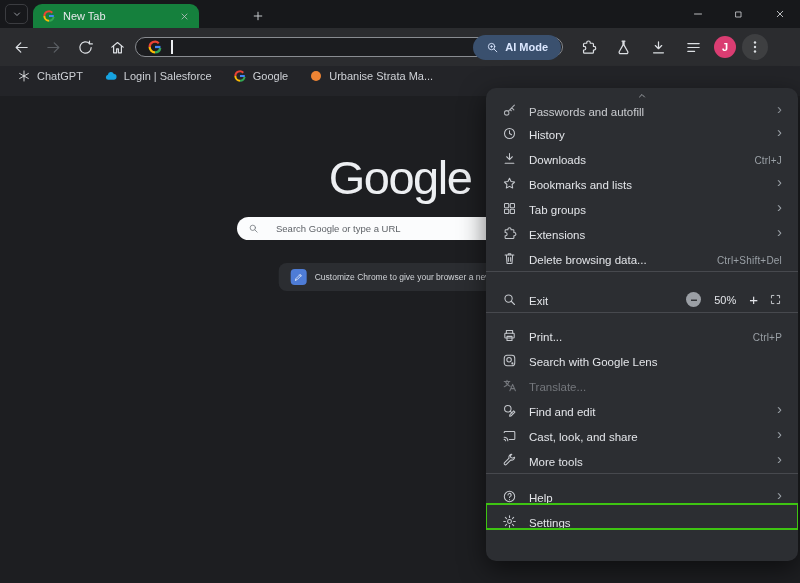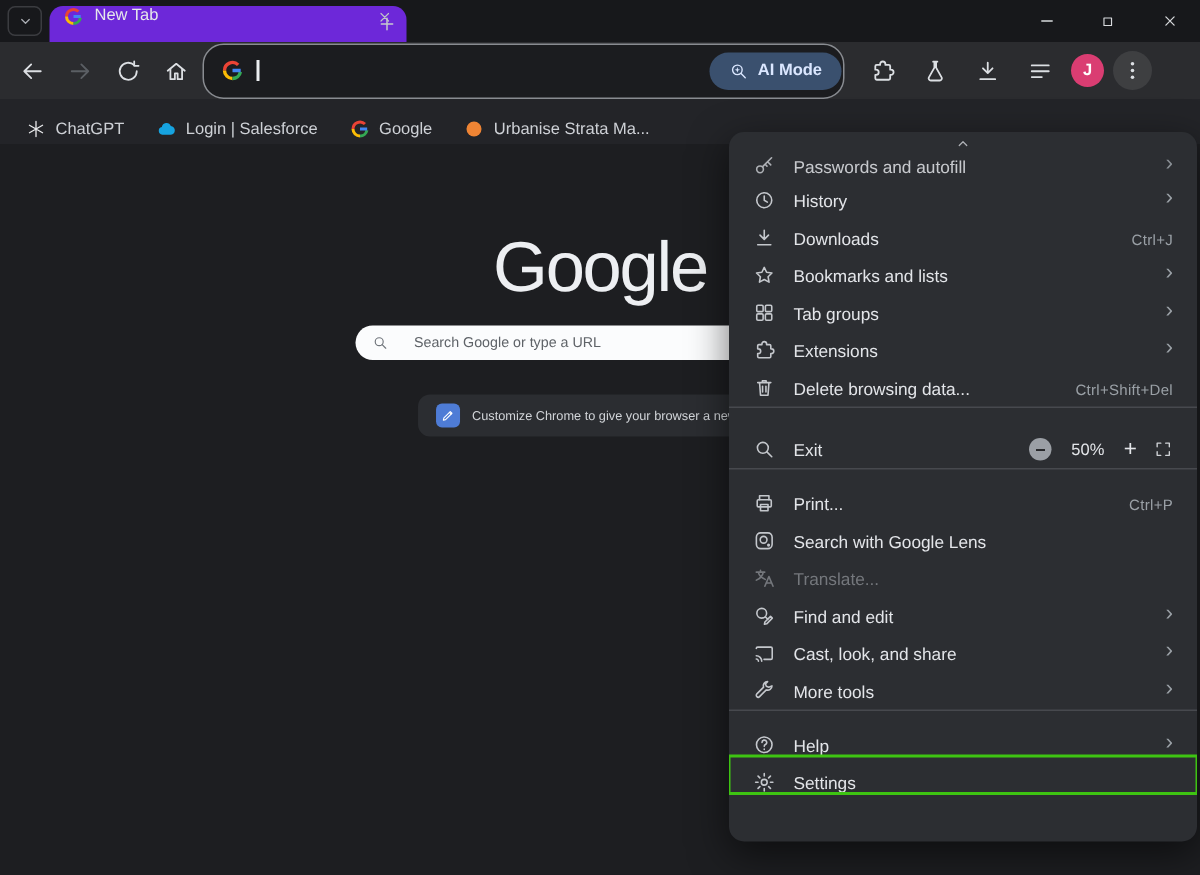--- a/index.html
+++ b/index.html
@@ -11,50 +11,50 @@
   .icw{display:inline-flex;flex:none}
   .icw svg{width:100%;height:100%;display:block}
   .i11{width:11px;height:11px}.i12{width:12px;height:12px}.i13{width:13px;height:13px}
   .i14{width:14px;height:14px}.i15{width:15px;height:15px}.i16{width:16px;height:16px}
   .i17{width:17px;height:17px}
 
   
   .titlebar{position:absolute;top:0;left:0;right:0;height:28px;background:#17181b}
   .tab-search{position:absolute;left:5px;top:4px;width:23px;height:20px;border:1px solid #3b3c40;
     border-radius:5px;display:flex;align-items:center;justify-content:center;color:#aaadb3}
-  .tab{position:absolute;left:33px;top:4px;width:238px;height:24px;background:#6d28d9;
-    border-radius:9px 9px 0 0;display:flex;align-items:flex-start;padding:0 7px 0 9px;gap:7px}
+  .tab{position:absolute;left:33px;top:4px;width:166px;height:24px;background:#15803d;
+    border-radius:9px 9px 0 0;display:flex;align-items:center;padding:0 7px 0 9px;gap:7px}
   .tab-title{font-size:11px;color:#e6e8eb;flex:1;white-space:nowrap;overflow:hidden}
   .tab-close{width:15px;height:15px;border-radius:50%;display:flex;align-items:center;
     justify-content:center;color:#c0c3c8}
   .newtab-btn{position:absolute;left:249px;top:7px;width:18px;height:18px;color:#c7cace;
     display:flex;align-items:center;justify-content:center}
   .win-controls{position:absolute;right:0;top:0;height:28px;display:flex}
   .win-btn{width:41px;height:28px;display:flex;align-items:center;justify-content:center;color:#d8dadd}
 
   
   .toolbar{position:absolute;top:28px;left:0;right:0;height:38px;background:#2b2c2f;
     display:flex;align-items:center;padding:0 8px 0 6px}
   .tb-nav{display:flex;align-items:center;gap:2px}
   .tb-btn{width:30px;height:30px;border-radius:50%;display:flex;align-items:center;
     justify-content:center;color:#dcdfe3}
   .tb-btn.disabled{color:#5b5f64}
-  .omnibox{height:37px;width:428px;margin-left:3px;background:#1b1c1f;border:1px solid #898c91;
+  .omnibox{height:20px;width:428px;margin-left:3px;background:#1b1c1f;border:1px solid #898c91;
     border-radius:14px;display:flex;align-items:center;padding:0 1px 0 11px;gap:8px;flex:none}
   .caret{width:1.5px;height:14px;background:#eceef1;flex:none}
   .ai-chip{margin-left:auto;height:25px;padding:0 13px;border-radius:13px;background:#3a506e;
     color:#dbe7ff;display:flex;align-items:center;gap:6px;font-size:11px;font-weight:700}
   .tb-right{display:flex;align-items:center;gap:5px;margin-left:10px}
   .avatar{width:22px;height:22px;border-radius:50%;background:#da3d72;color:#fff;font-size:11px;
     font-weight:700;display:flex;align-items:center;justify-content:center;margin:0 6px}
   .kebab{width:26px;height:26px;border-radius:50%;background:rgba(255,255,255,.09)}
 
   
   .bookmarks{position:absolute;top:66px;left:0;right:0;height:30px;background:#232428;
-    display:flex;align-items:flex-end;padding:0 8px;gap:3px}
+    display:flex;align-items:flex-start;padding:0 8px;gap:3px}
   .bm{display:flex;align-items:center;gap:6px;padding:3px 9px;border-radius:7px;font-size:11px;
     color:#ced1d6;white-space:nowrap}
 
   
   .content{position:absolute;top:96px;left:0;right:0;bottom:0;background:#1d1e21}
   .g-word{position:absolute;top:54px;left:0;right:0;text-align:center;font-size:47px;
     font-weight:500;color:#edeff2;letter-spacing:-1.5px}
   .searchpill{position:absolute;top:121px;left:50%;transform:translateX(-50%);width:326px;
     height:23px;border-radius:12px;background:#fbfcfd;display:flex;align-items:center;
     padding:0 11px;gap:17px}

